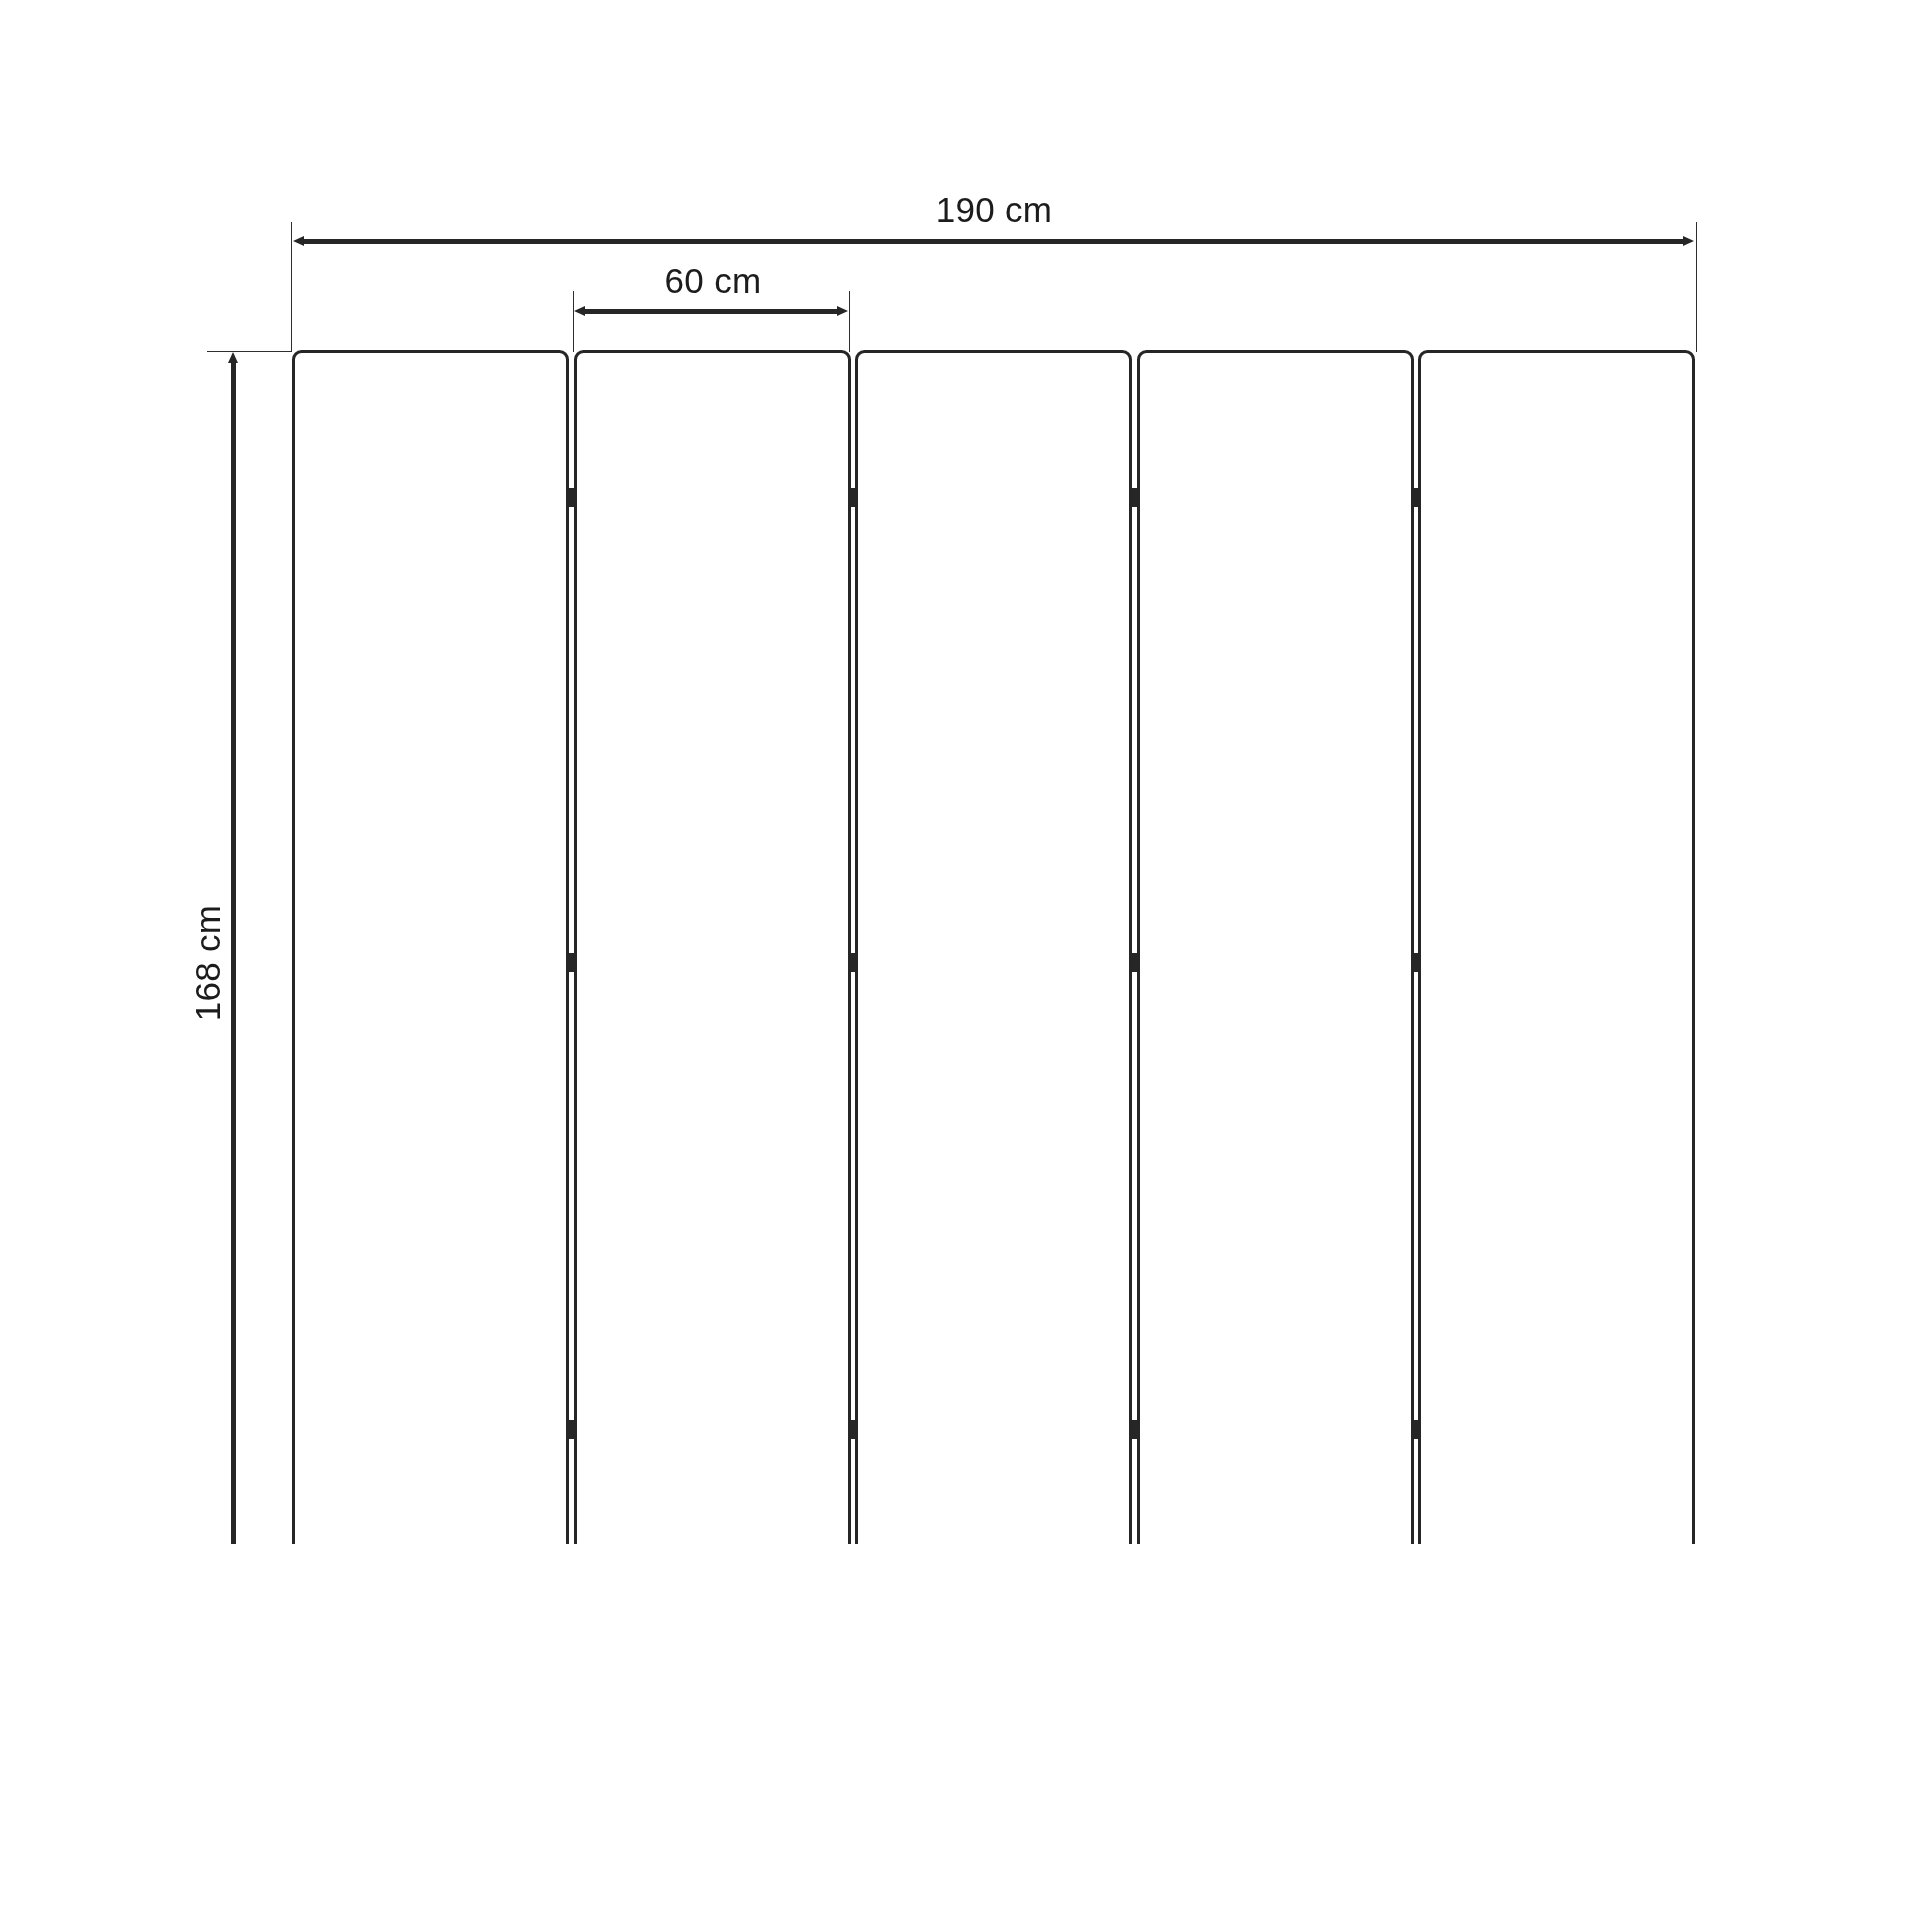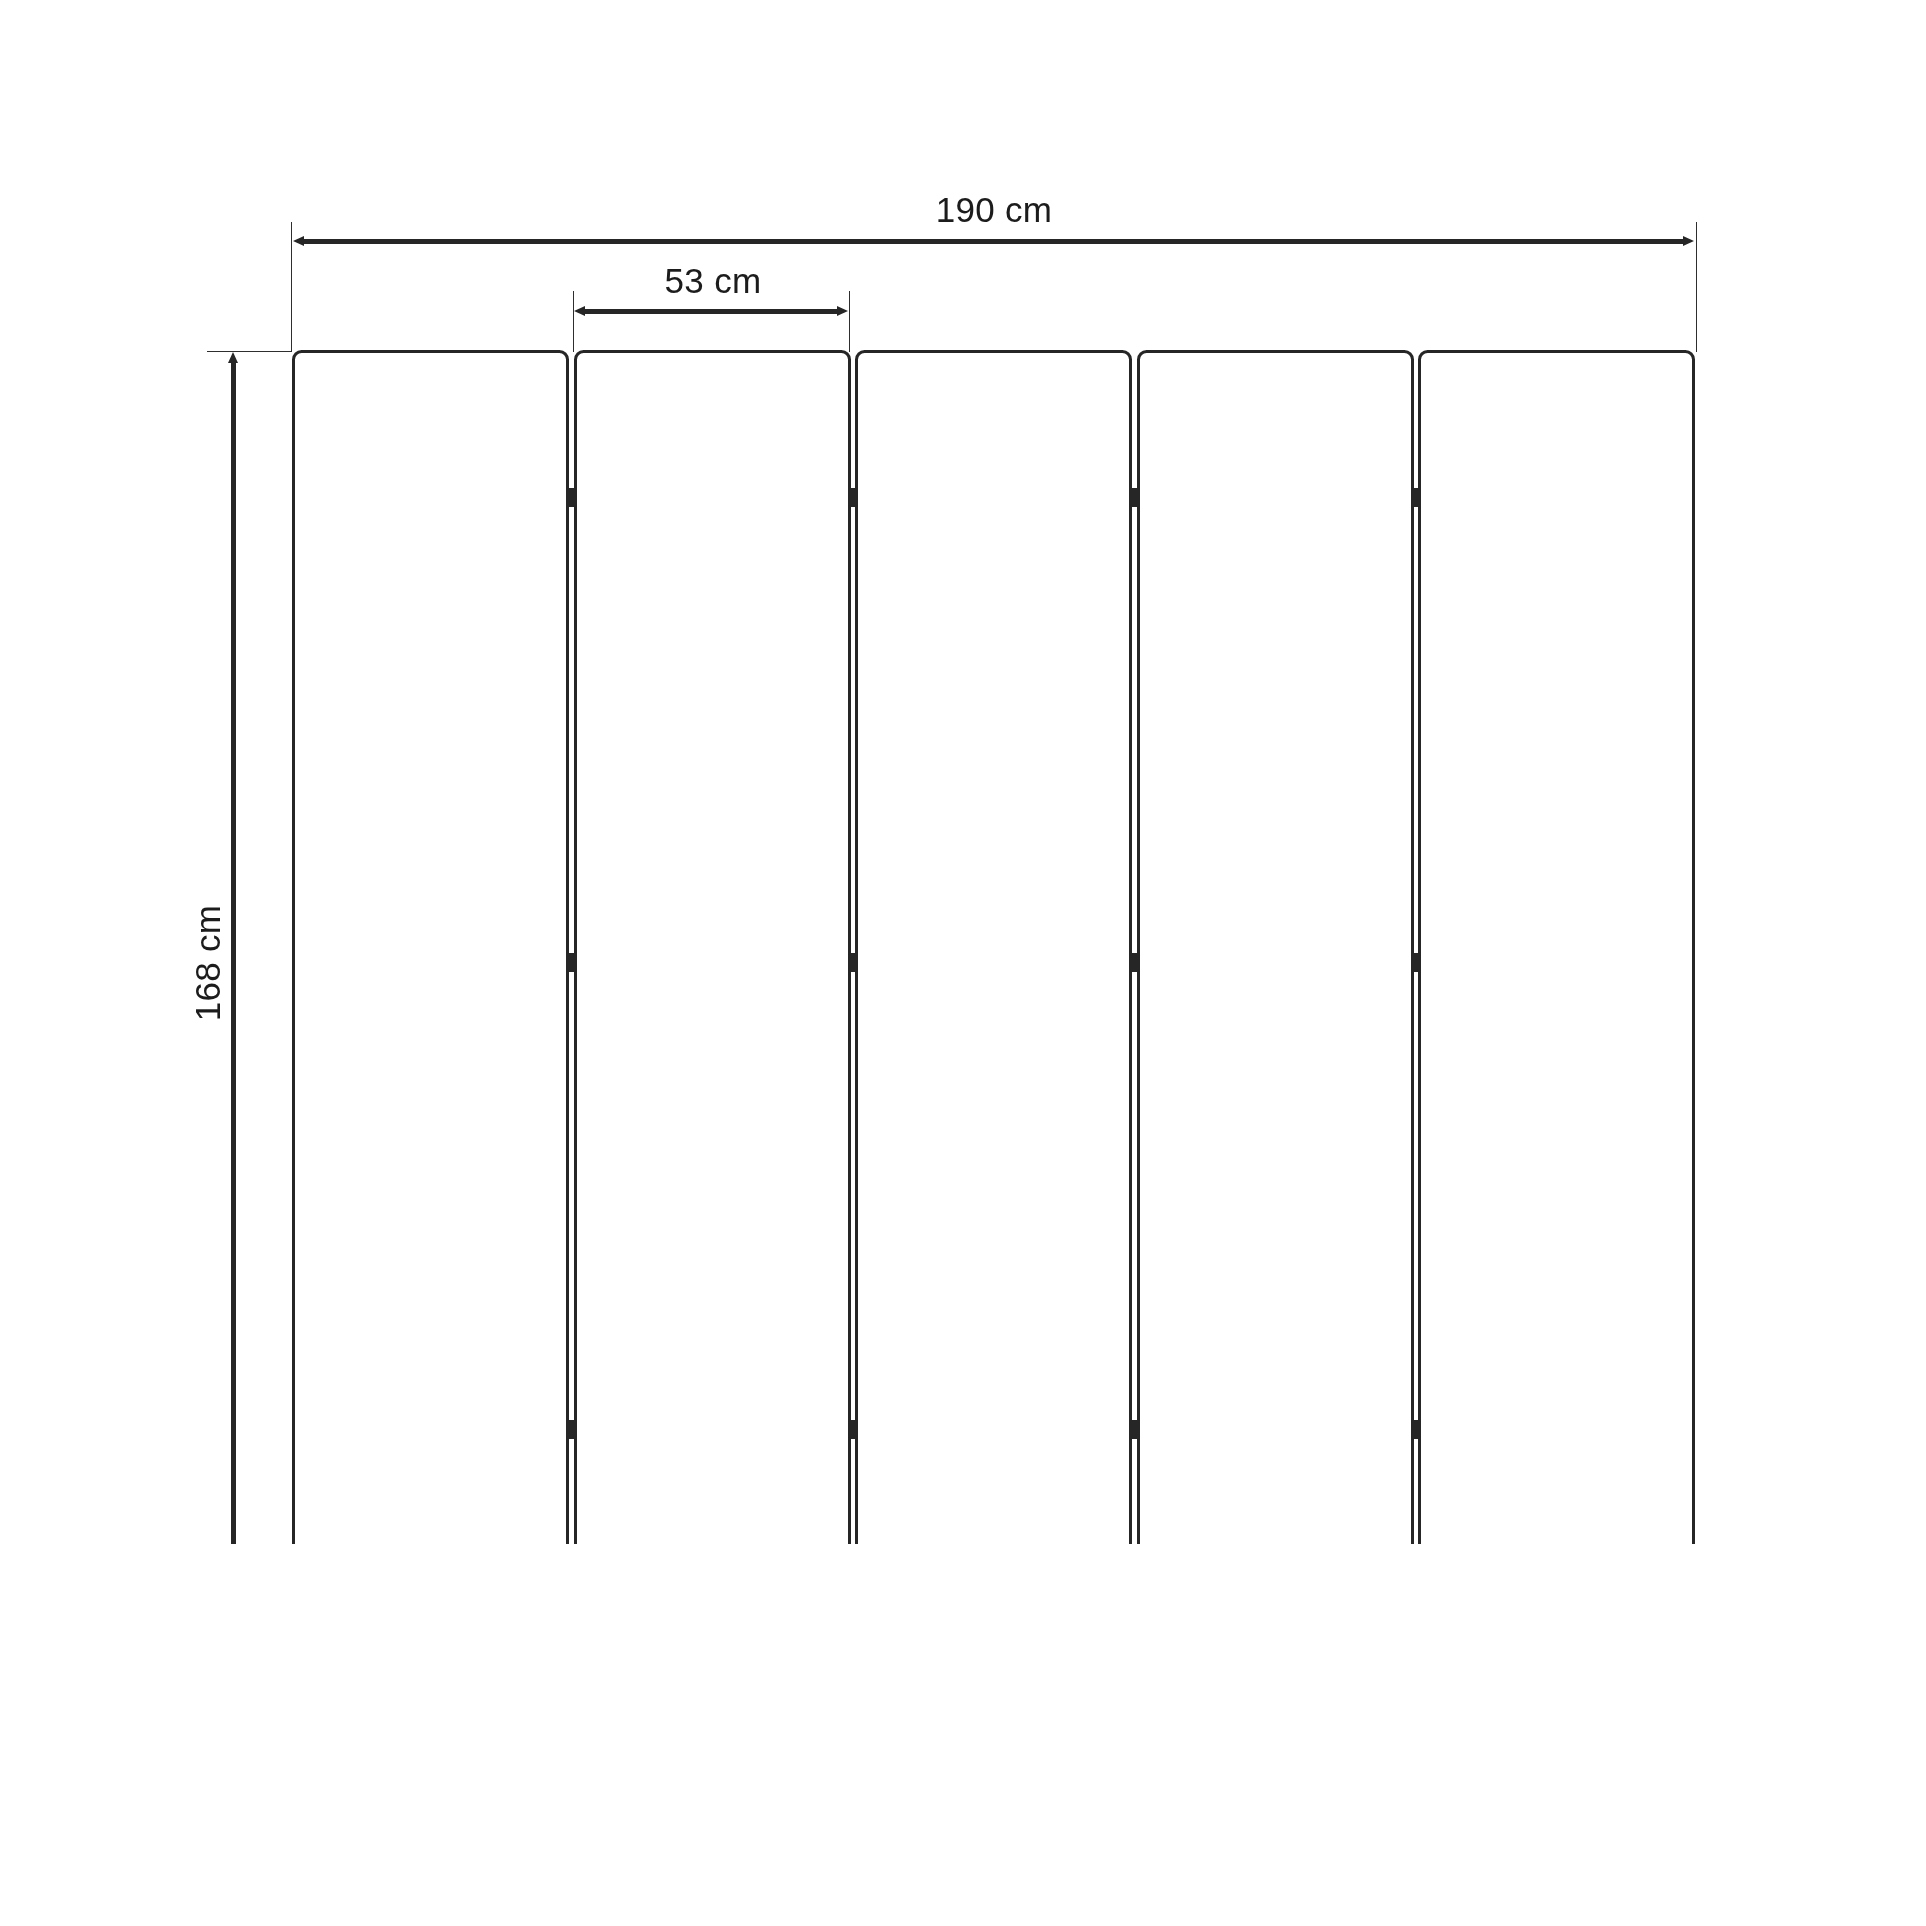--- a/index.html
+++ b/index.html
@@ -83,21 +83,21 @@
       <div class="hinge" style="left: 1412px; top: 1420px;"></div>
     </div>
 
   <div class="dim-label" id="label-total">190 cm</div>
   <div class="ext-v" id="ext-total-left"></div>
   <div class="ext-v" id="ext-total-right"></div>
   <div class="dim-h" id="dim-total-line"></div>
   <div class="ah ah-left" id="ah-total-l"></div>
   <div class="ah ah-right" id="ah-total-r"></div>
 
-  <div class="dim-label" id="label-panel">53 cm</div>
+  <div class="dim-label" id="label-panel">60 cm</div>
   <div class="ext-v" id="ext-panel-left"></div>
   <div class="ext-v" id="ext-panel-right"></div>
   <div class="dim-h" id="dim-panel-line"></div>
   <div class="ah ah-left" id="ah-panel-l"></div>
   <div class="ah ah-right" id="ah-panel-r"></div>
 
   <div class="dim-label" id="label-height">168 cm</div>
   <div class="ext-h" id="ext-height-top"></div>
   <div class="ext-h" id="ext-height-bottom"></div>
   <div class="dim-v" id="dim-height-line"></div>

